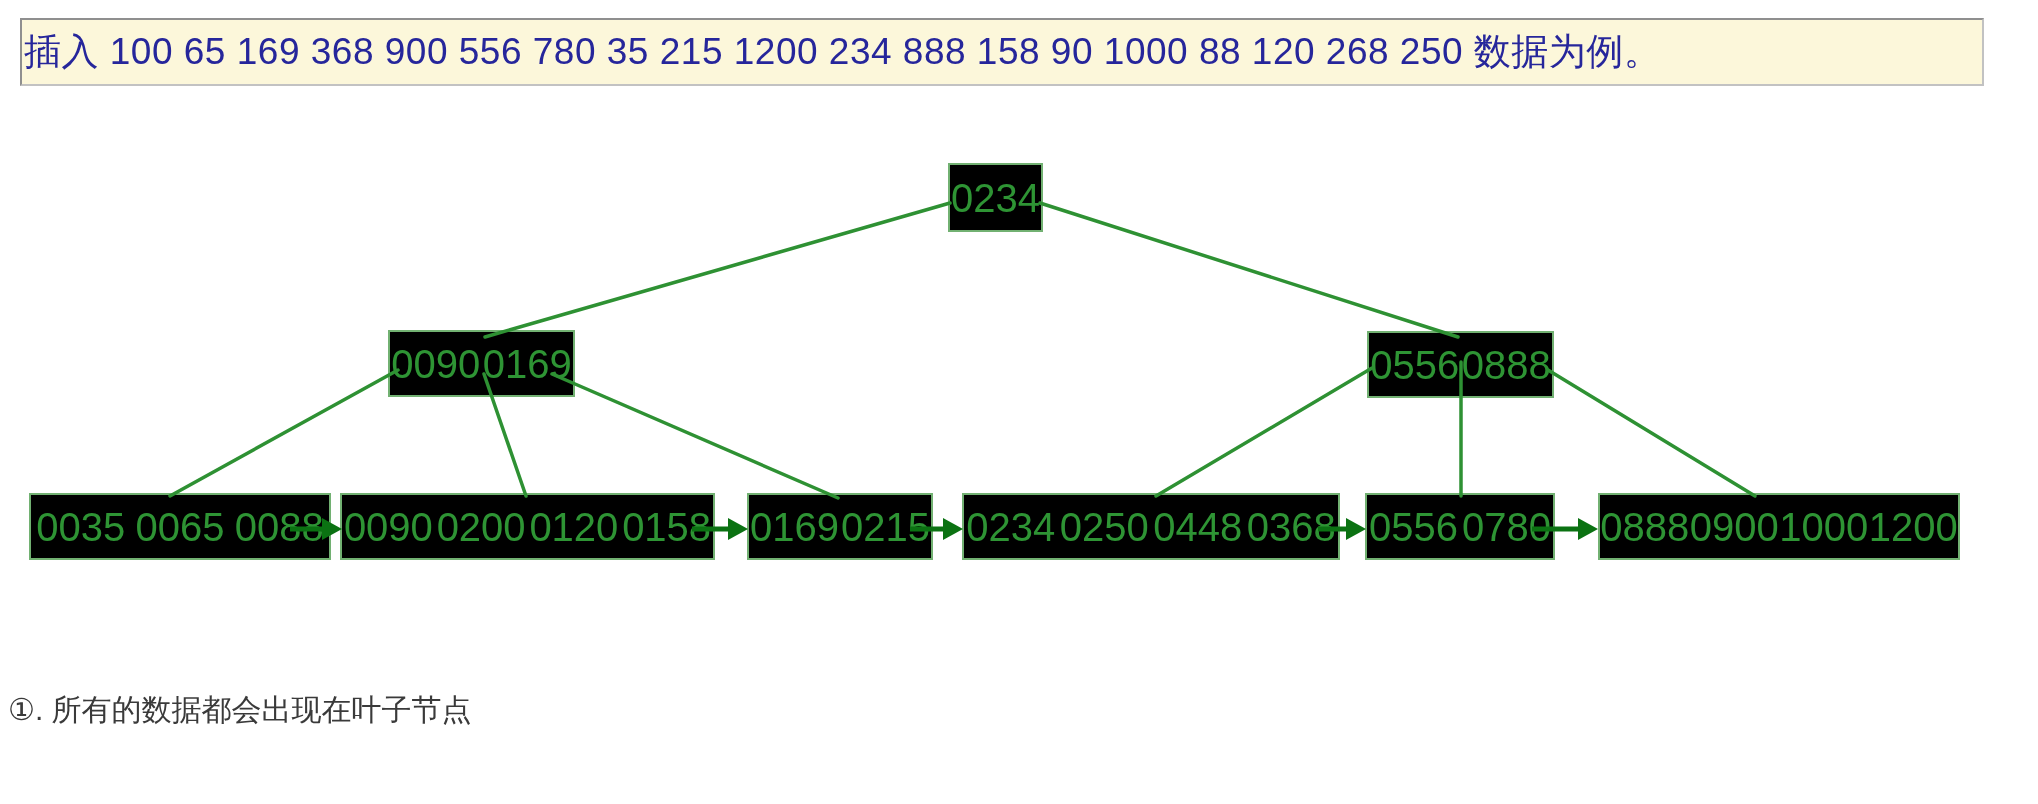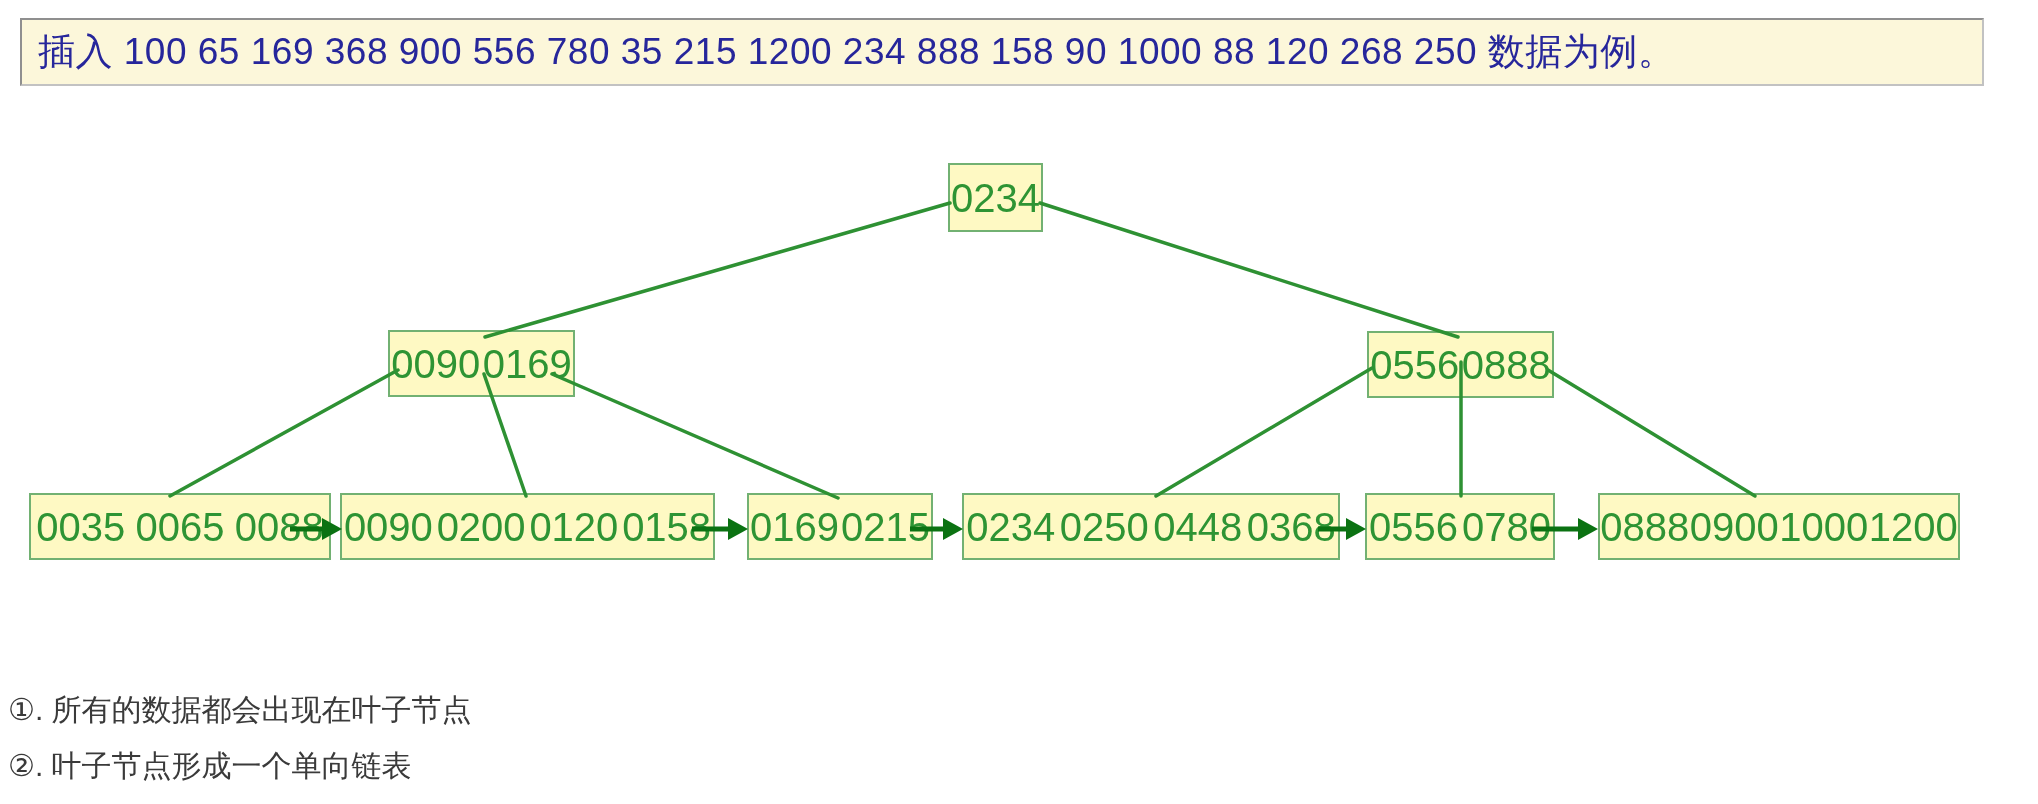--- a/index.html
+++ b/index.html
@@ -5,29 +5,29 @@
   html,body{margin:0;padding:0;background:#ffffff;}
   .stage{
     position:relative;width:2038px;height:804px;background:#ffffff;overflow:hidden;
     font-family:"Liberation Sans","DejaVu Sans",sans-serif;
   }
   
   .banner{
     position:absolute;left:20px;top:18px;width:1964px;height:68px;
     box-sizing:border-box;background:#fcf7da;
     border:2px solid #c2c2c2;border-top-color:#8f8f8f;border-left-color:#8f8f8f;
-    display:flex;align-items:center;padding-left:16px;
+    display:flex;align-items:center;padding-left:2px;
     font-size:37px;color:#26269b;letter-spacing:0.5px;white-space:nowrap;
   }
   
   .connectors{position:absolute;left:0;top:0;z-index:3;pointer-events:none;}
   
   .node{
     position:absolute;box-sizing:border-box;z-index:2;
-    background:#fef9c3;border:2px solid #72b172;
+    background:#000000;border:2px solid #72b172;
     display:flex;align-items:center;justify-content:space-around;
     color:#2e9434;font-size:40px;line-height:1;
   }
   .node.root{justify-content:center;}
   .key{display:inline-block;}
   
   .note-line{position:absolute;left:8px;color:#3a3a3a;font-size:30px;white-space:nowrap;}
   .note-1{top:632px;}
   .note-2{top:690px;}
   .note-3{top:746px;}
@@ -117,15 +117,14 @@
     <span class="key">0780</span>
   </div>
   <div class="node" style="left:1598px;top:493px;width:362px;height:67px;">
     <span class="key">0888</span>
     <span class="key">0900</span>
     <span class="key">1000</span>
     <span class="key">1200</span>
   </div>
 
   <div class="note-line note-2">①. 所有的数据都会出现在叶子节点</div>
-  <div class="note-line note-3">②. 叶子节点形成一个单向链表</div>
 
 </div>
 
 </body></html>

